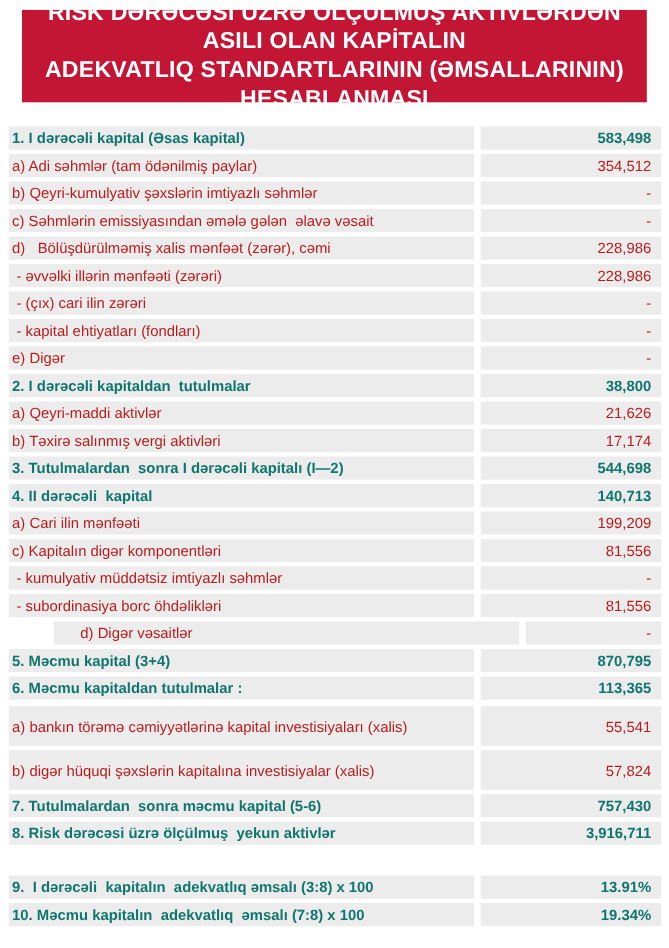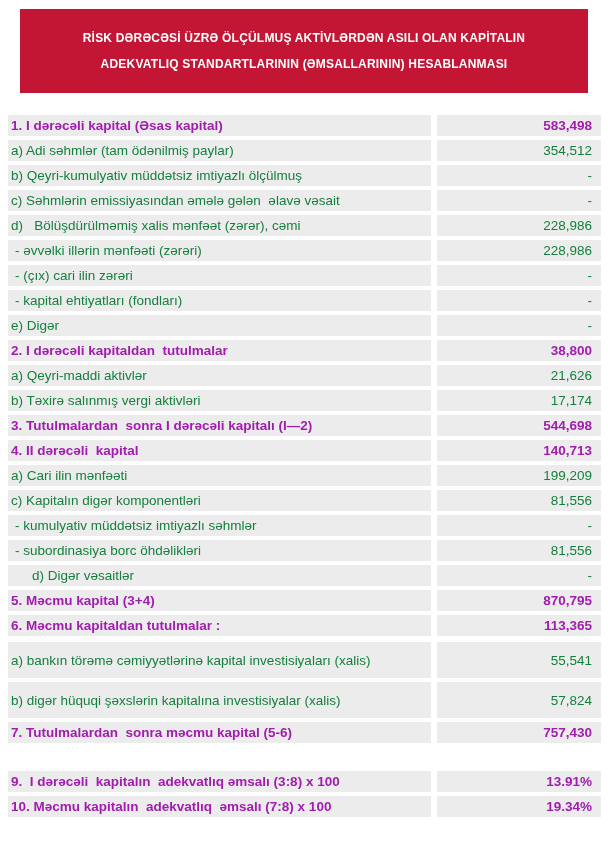--- a/index.html
+++ b/index.html
@@ -22,52 +22,52 @@
     width: 568px;
     height: 84px;
     background: #C31634;
     color: #ffffff;
     display: flex;
     flex-direction: column;
     align-items: center;
     justify-content: center;
     text-align: center;
     font-weight: 700;
-    font-size: 12px;
+    font-size: 21px;
     line-height: 26px;
     letter-spacing: 0.2px;
   }
   .table {
     position: absolute;
     left: 8px;
     top: 115px;
     width: 593px;
   }
   .row {
     display: flex;
     margin-bottom: 4px;
     font-size: 13.5px;
-    color: #15803d;
+    color: #b91c1c;
     line-height: 19px;
   }
-  .row.bold { font-weight: 700; color: #a21caf; }
+  .row.bold { font-weight: 700; color: #0f766e; }
   .cell {
     background: #ECECEC;
     min-height: 19px;
     display: flex;
     align-items: center;
   }
   .cell.label {
     width: 423px;
     padding: 1px 4px 1px 3px;
     box-sizing: border-box;
     white-space: pre-wrap;
   }
   .cell.label.ind1 { padding-left: 7px; }
-  .cell.label.ind2 { padding-left: 24px; }
+  .cell.label.ind2 { padding-left: 24px; margin-left: 41px; }
   .cell.value {
     flex: 1;
     margin-left: 6px;
     padding: 1px 9px 1px 4px;
     box-sizing: border-box;
     justify-content: flex-end;
     text-align: right;
   }
   .row.tall .cell { min-height: 36px; }
 </style>
@@ -82,21 +82,21 @@
   <div class="table">
       <div class="row bold">
         <div class="cell label ind0">1. I dərəcəli kapital (Əsas kapital)</div>
         <div class="cell value">583,498</div>
       </div>
       <div class="row">
         <div class="cell label ind0">a) Adi səhmlər (tam ödənilmiş paylar)</div>
         <div class="cell value">354,512</div>
       </div>
       <div class="row">
-        <div class="cell label ind0">b) Qeyri-kumulyativ müddətsiz imtiyazlı ölçülmuş</div>
+        <div class="cell label ind0">b) Qeyri-kumulyativ şəxslərin imtiyazlı səhmlər</div>
         <div class="cell value">-</div>
       </div>
       <div class="row">
         <div class="cell label ind0">c) Səhmlərin emissiyasından əmələ gələn  əlavə vəsait</div>
         <div class="cell value">-</div>
       </div>
       <div class="row">
         <div class="cell label ind0">d)   Bölüşdürülməmiş xalis mənfəət (zərər), cəmi</div>
         <div class="cell value">228,986</div>
       </div>
@@ -169,20 +169,24 @@
         <div class="cell value">55,541</div>
       </div>
       <div class="row tall" style="margin-top: 0;">
         <div class="cell label ind0">b) digər hüquqi şəxslərin kapitalına investisiyalar (xalis)</div>
         <div class="cell value">57,824</div>
       </div>
       <div class="row bold" style="margin-top: 2px;">
         <div class="cell label ind0">7. Tutulmalardan  sonra məcmu kapital (5-6)</div>
         <div class="cell value">757,430</div>
       </div>
+      <div class="row bold">
+        <div class="cell label ind0">8. Risk dərəcəsi üzrə ölçülmuş  yekun aktivlər</div>
+        <div class="cell value">3,916,711</div>
+      </div>
       <div class="row bold" style="margin-top: 28px;">
         <div class="cell label ind0">9.  I dərəcəli  kapitalın  adekvatlıq əmsalı (3:8) x 100</div>
         <div class="cell value">13.91%</div>
       </div>
       <div class="row bold">
         <div class="cell label ind0">10. Məcmu kapitalın  adekvatlıq  əmsalı (7:8) x 100</div>
         <div class="cell value">19.34%</div>
       </div>
     </div>
 </div>

